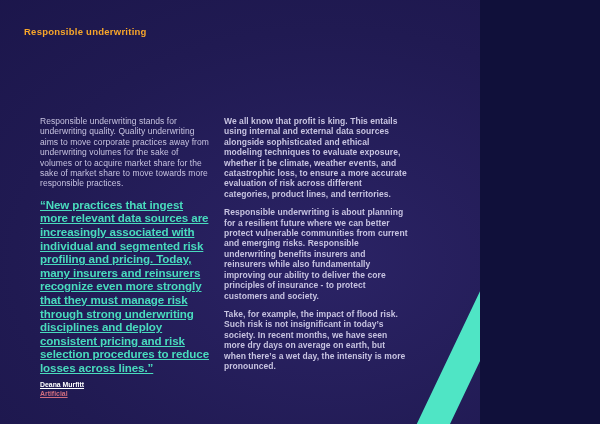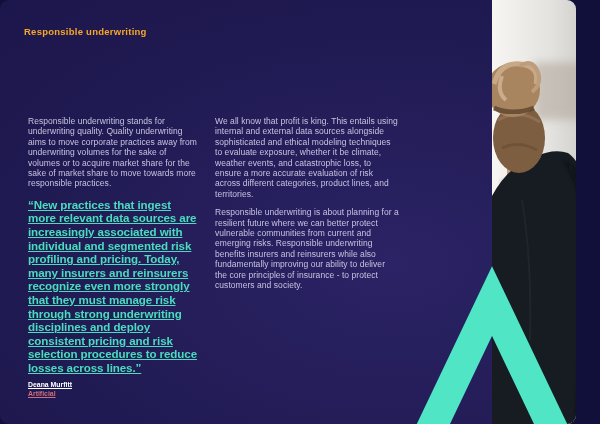--- a/index.html
+++ b/index.html
@@ -3,42 +3,41 @@
 <meta charset="utf-8">
 <style>
   html, body { margin: 0; padding: 0; }
   body {
     width: 600px; height: 424px;
     font-family: "Liberation Sans", sans-serif;
     background: #10103a;
   }
   .page {
     position: relative;
-    width: 576px; height: 424px;
+    width: 480px; height: 424px;
     overflow: hidden;
     background: radial-gradient(130% 110% at 68% 62%, #2b2365 0%, #201a52 50%, #181346 100%);
-    border-radius: 9px;
   }
   .page-title {
     position: absolute;
     left: 24px; top: 26px;
     margin: 0;
     font-size: 9.5px;
     font-weight: 700;
     letter-spacing: 0.25px;
     color: #F8A62A;
   }
   .columns {
     position: absolute;
     left: 24px; top: 116px;
     width: 370px;
   }
   .col { position: absolute; top: 0; }
-  .col-left  { left: 4px;    width: 172px; }
-  .col-right { left: 191px; width: 184px; }
+  .col-left  { left: 16px;    width: 172px; }
+  .col-right { left: 200px; width: 184px; font-weight: bold; }
   .body-text {
     margin: 0 0 8px 0;
     font-size: 8.5px;
     line-height: 10.4px;
     letter-spacing: 0.05px;
     color: #C7C3E0;
   }
   .quote {
     margin: 9px 0 5px 0;
     font-size: 11.6px;
@@ -91,20 +90,21 @@
       <blockquote class="quote">“New practices that ingest more relevant data sources are increasingly associated with individual and segmented risk profiling and pricing. Today, many insurers and reinsurers recognize even more strongly that they must manage risk through strong underwriting disciplines and deploy consistent pricing and risk selection procedures to reduce losses across lines.”</blockquote>
       <div class="attribution">
         <a class="author-name">Deana Murfitt</a>
         <a class="author-org">Artificial</a>
       </div>
     </div>
 
     <div class="col col-right">
       <p class="body-text">We all know that profit is king. This entails using internal and external data sources alongside sophisticated and ethical modeling techniques to evaluate exposure, whether it be climate, weather events, and catastrophic loss, to ensure a more accurate evaluation of risk across different categories, product lines, and territories.</p>
       <p class="body-text">Responsible underwriting is about planning for a resilient future where we can better protect vulnerable communities from current and emerging risks. Responsible underwriting benefits insurers and reinsurers while also fundamentally improving our ability to deliver the core principles of insurance - to protect customers and society.</p>
+      <p class="body-text">Take, for example, the impact of flood risk. Such risk is not insignificant in today’s society. In recent months, we have seen more dry days on average on earth, but when there’s a wet day, the intensity is more pronounced.</p>
     </div>
 
   </section>
 
   <figure class="photo">
     <svg width="108" height="424" viewBox="0 0 108 424" xmlns="http://www.w3.org/2000/svg">
       <defs>
         <linearGradient id="bgGrad" x1="0" y1="0" x2="1" y2="0">
           <stop offset="0" stop-color="#f7f6f3"></stop>
           <stop offset="0.55" stop-color="#e3e2df"></stop>

